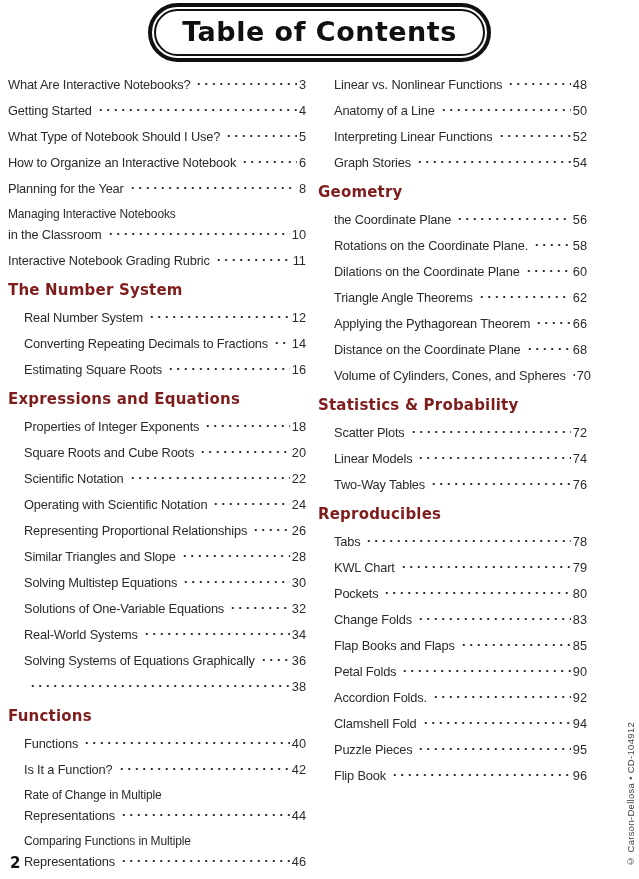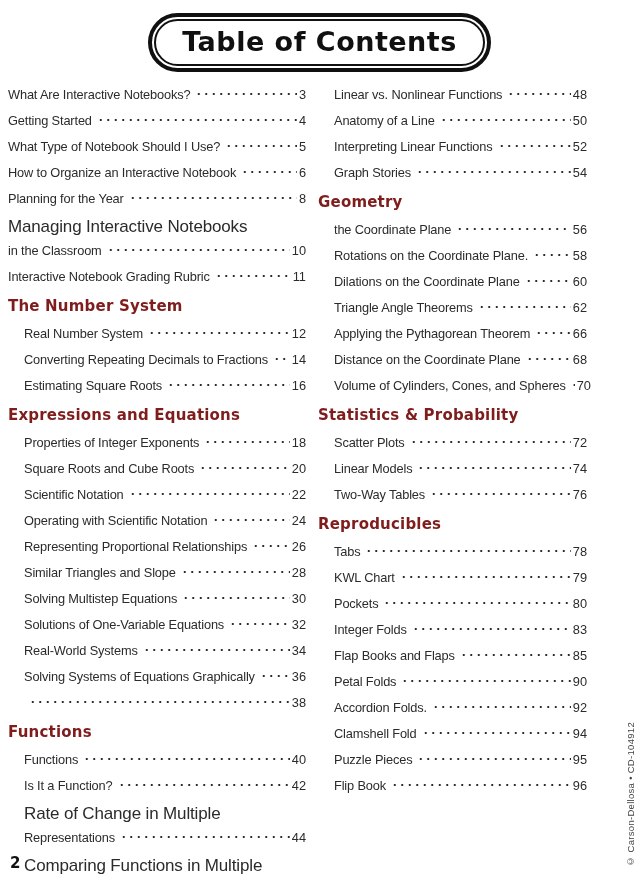--- a/index.html
+++ b/index.html
@@ -7,21 +7,21 @@
   body {
     width: 639px; height: 879px;
     background: #ffffff;
     font-family: "Liberation Sans", "DejaVu Sans", sans-serif;
     color: #2b2b2b;
     position: relative;
     overflow: hidden;
   }
 
   
-  .title-wrap { display: flex; justify-content: center; padding-top: 13px; }
+  .title-wrap { display: flex; justify-content: center; padding-top: 3px; }
   .title-outer {
     border: 4px solid #101010;
     border-radius: 30px;
     padding: 2px;
     background: #fff;
   }
   .title-inner {
     border: 2px solid #101010;
     border-radius: 24px;
     padding: 5px 26px 7px;
@@ -52,21 +52,21 @@
     font-size: 15px;
     color: #7f1d1d;
     letter-spacing: 0.2px;
     margin: 13px 0 11px 0;
     white-space: nowrap;
   }
 
   .entry { margin-bottom: 11px; }
   .entry.indent { margin-left: 16px; }
   .line1 {
-    font-size: 17px;
+    font-size: 12px;
     letter-spacing: -0.15px;
     margin-bottom: 6px;
     white-space: nowrap;
   }
   .row { display: flex; align-items: baseline; }
   .label {
     font-size: 12.8px;
     letter-spacing: -0.15px;
     white-space: nowrap;
     flex: none;
@@ -417,21 +417,21 @@
       </div>
       <div class="entry indent">
         <div class="row">
           <span class="label">Pockets</span>
           <span class="dots"></span>
           <span class="pg">80</span>
         </div>
       </div>
       <div class="entry indent">
         <div class="row">
-          <span class="label">Integer Folds</span>
+          <span class="label">Change Folds</span>
           <span class="dots"></span>
           <span class="pg">83</span>
         </div>
       </div>
       <div class="entry indent">
         <div class="row">
           <span class="label">Flap Books and Flaps</span>
           <span class="dots"></span>
           <span class="pg">85</span>
         </div>

